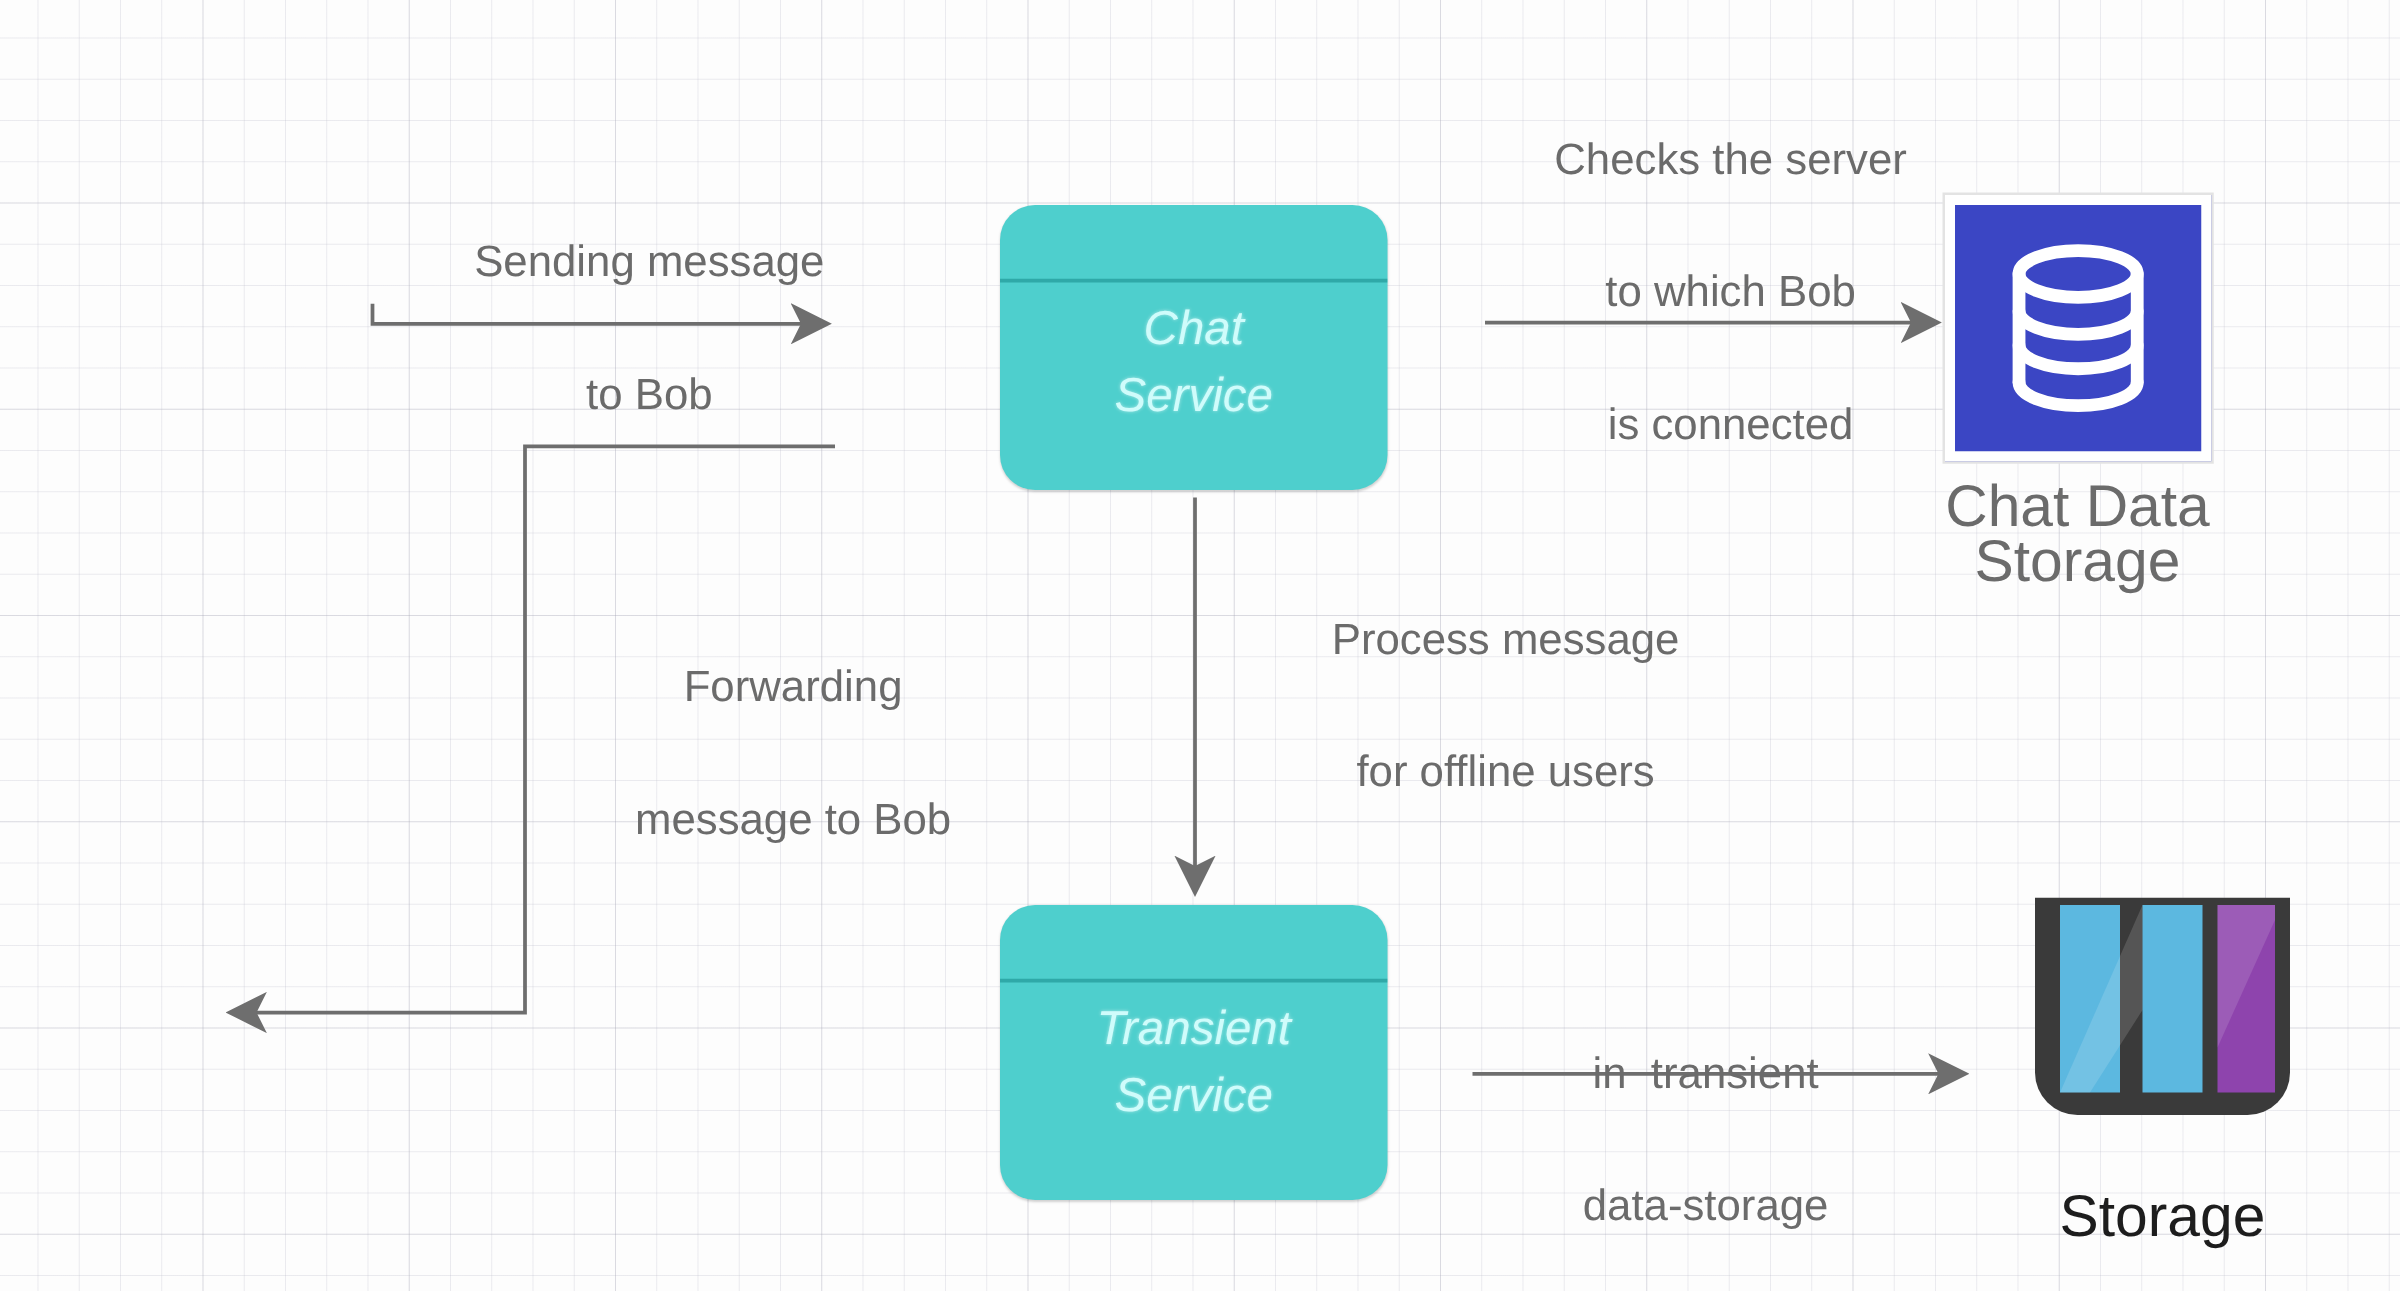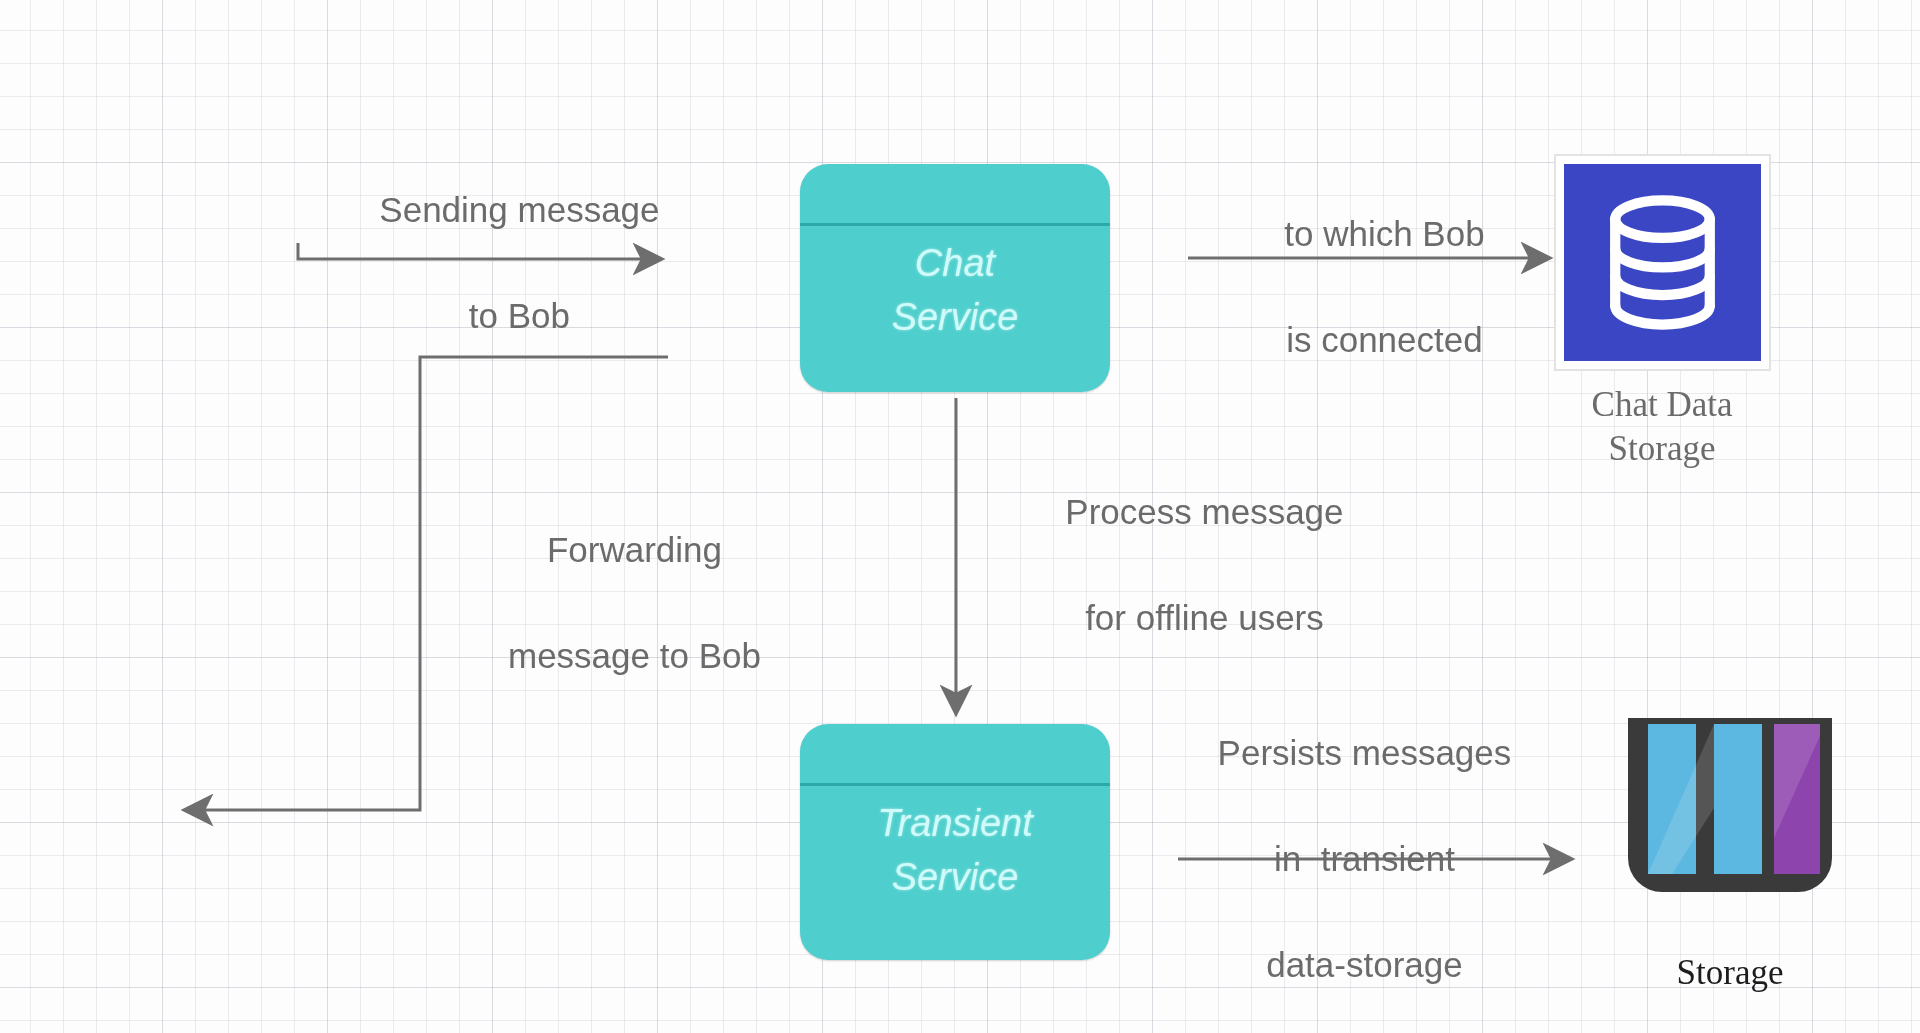--- a/index.html
+++ b/index.html
@@ -140,24 +140,23 @@
     width: 213px;
     height: 213px;
     background: #3b46c4;
     border: 8px solid #ffffff;
     box-sizing: border-box;
     box-shadow: 0 0 0 2px #e3e3e3;
     margin: 0 auto;
   }
   .storage .cap {
     margin-top: 14px;
-    font-size: 35px;
+    font-size: 47px;
     line-height: 44px;
     color: #6b6b6b;
-    font-family: Liberation Serif, serif;
   }
   .storage .cap.dark {
     color: #1d1d1d;
   }
 
   .trans-icon {
     width: 216px;
     height: 175px;
     margin: 0 auto;
     position: relative;
@@ -264,29 +263,29 @@
     <span>Forwarding</span><br>
     <span>message to Bob</span>
   </div>
 
   <div class="edge-label" style="left:290px; top:130px; width:420px;">
     <span>Sending message</span><br>
     <span>to Bob</span>
   </div>
 
   <div class="edge-label" style="left:1160px; top:48px; width:410px;">
-    <br>
+    <span>Checks the server</span><br>
     <span>to which Bob</span><br>
     <span>is connected</span>
   </div>
 
   <div class="edge-label" style="left:975px; top:432px; width:420px;">
     <span>Process message</span><br>
     <span>for offline users</span>
   </div>
 
   <div class="edge-label" style="left:1135px; top:673px; width:420px;">
-    <span>Persists messages</span><br>
+    <br>
     <span>in  transient</span><br>
     <span>data-storage</span>
   </div>
 
 </div>
 
 </body></html>

